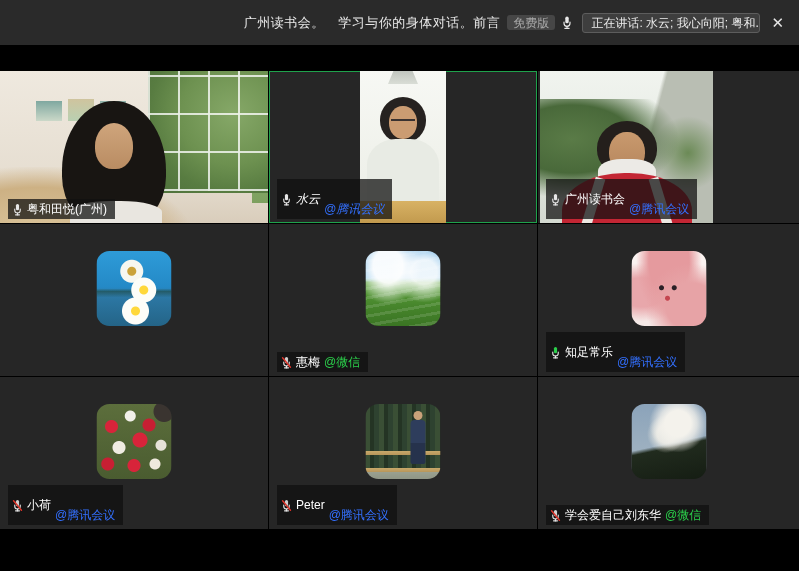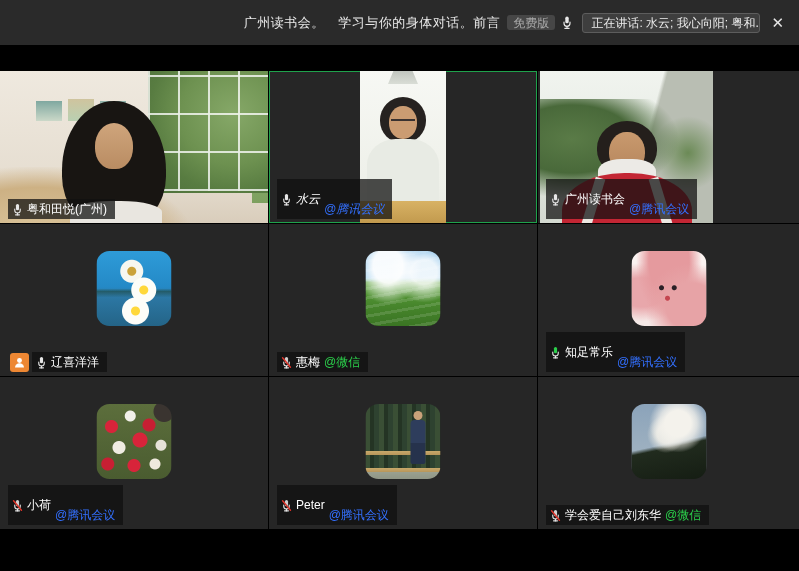--- a/index.html
+++ b/index.html
@@ -208,37 +208,20 @@
               <line class="mic-arc" x1="4.5" y1="14.8" x2="9.5" y2="14.8"></line>
           </svg>
           <span class="pname">广州读书会</span>
             <span class="suffix blue">@腾讯会议</span>
         </div>
       </div>
     </div>
 
     <div class="cell">
       <div class="av av-daisy"></div>
-      <div class="platerow">
-        <div class="hostbadge">
-          <svg width="13" height="13" viewBox="0 0 16 16">
-            <circle cx="8" cy="5.5" r="3" fill="#fff"></circle>
-            <path d="M2.5 14 a5.5 5 0 0 1 11 0 Z" fill="#fff"></path>
-          </svg>
-        </div>
-        <div class="plate">
-          <svg class="mic on" width="11" height="13" viewBox="0 0 14 16">
-            <rect class="mic-body" x="5" y="1" width="4" height="8" rx="2"></rect>
-            <path class="mic-arc" d="M3.5 7.5 v1.5 a3.5 3.5 0 0 0 7 0 V7.5"></path>
-            <line class="mic-arc" x1="7" y1="12.5" x2="7" y2="14.8"></line>
-              <line class="mic-arc" x1="4.5" y1="14.8" x2="9.5" y2="14.8"></line>
-          </svg>
-          <span class="pname">辽喜洋洋</span>
-        </div>
-      </div>
     </div>
 
     <div class="cell">
       <div class="av av-tea"></div>
       <div class="platerow">
         <div class="plate">
           <svg class="mic muted" width="11" height="13" viewBox="0 0 14 16">
             <rect class="mic-body" x="5" y="1" width="4" height="8" rx="2"></rect>
             <path class="mic-arc" d="M3.5 7.5 v1.5 a3.5 3.5 0 0 0 7 0 V7.5"></path>
             <line class="mic-arc" x1="7" y1="12.5" x2="7" y2="14.8"></line>

